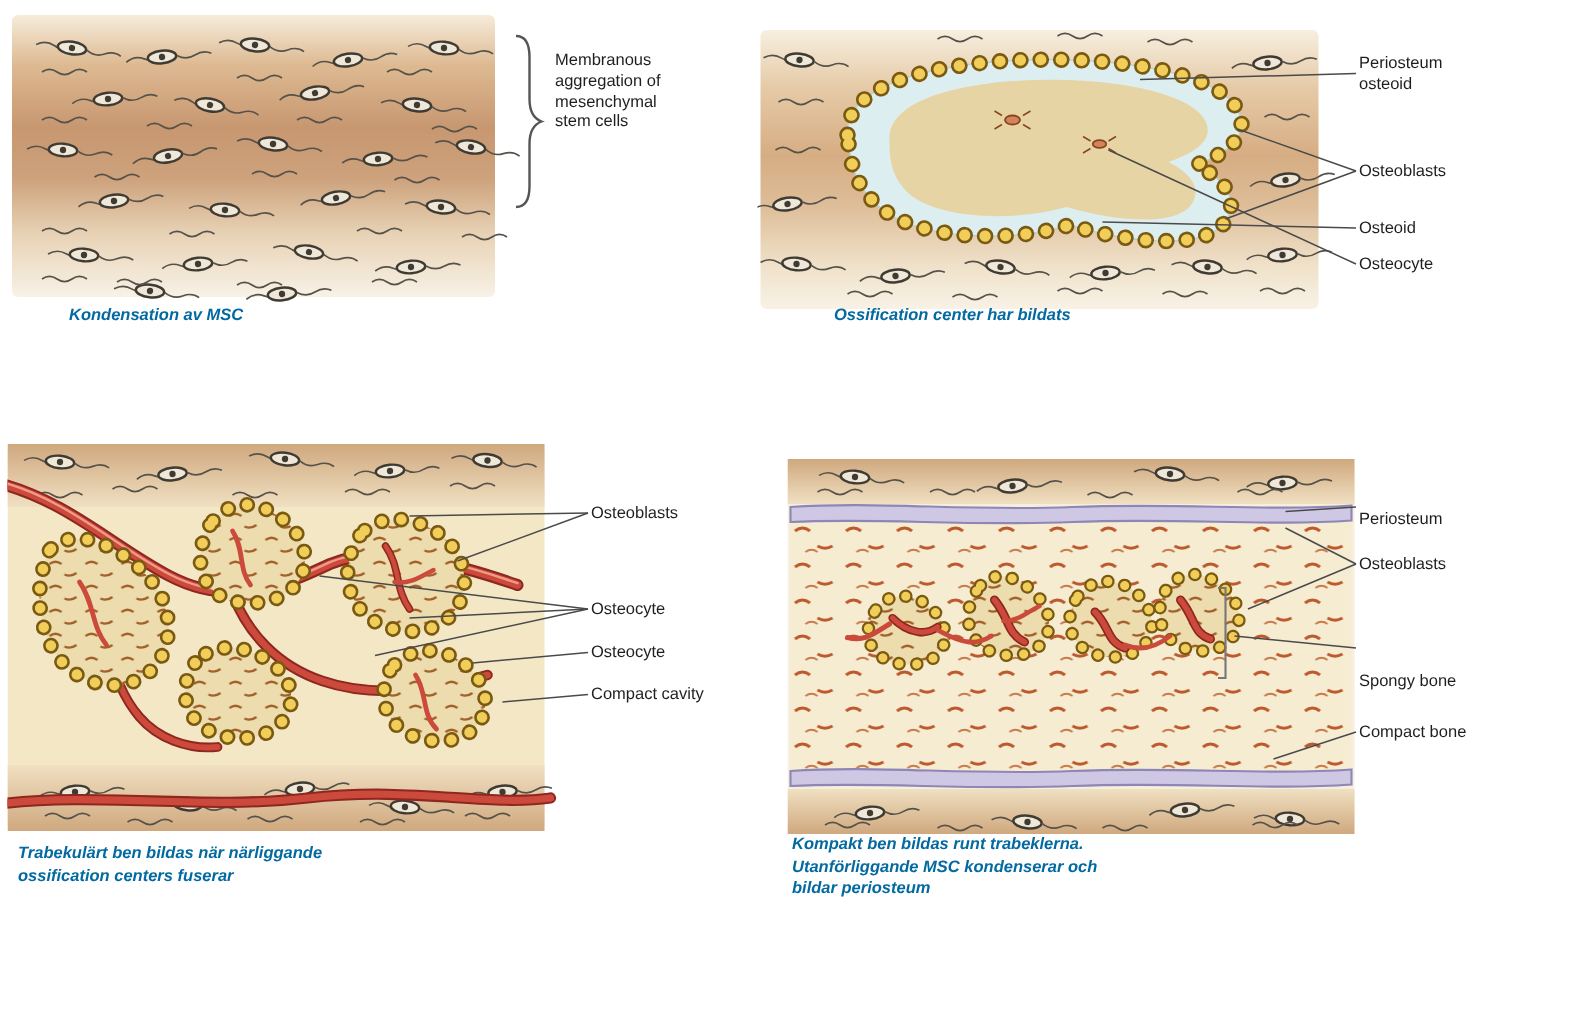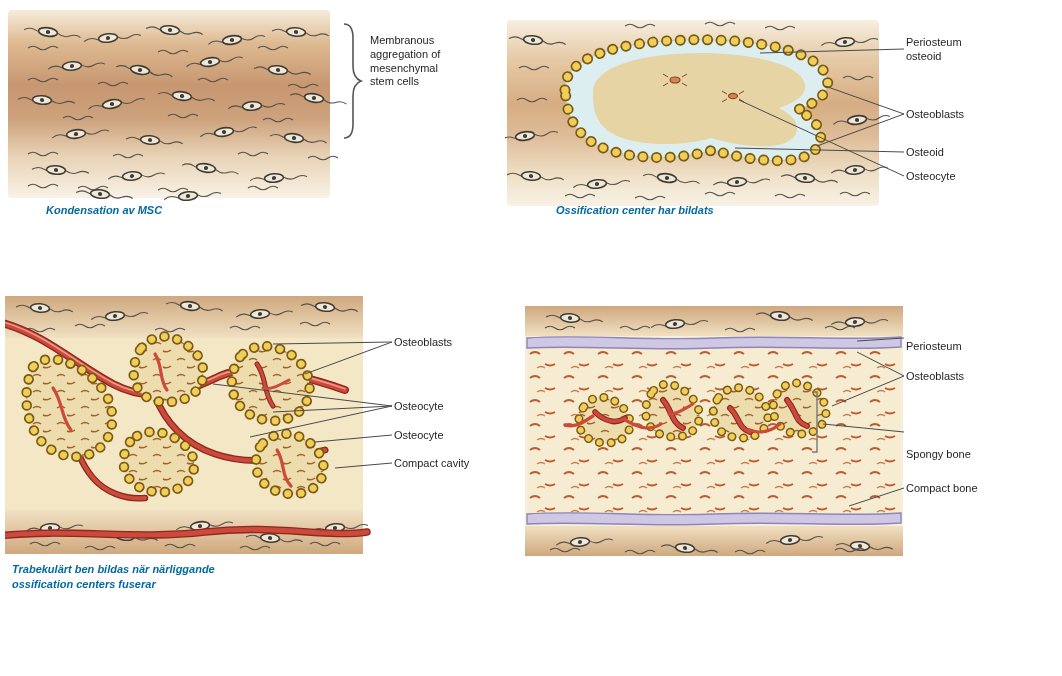--- a/index.html
+++ b/index.html
@@ -360,14 +360,17 @@
 
   <div class="lbl" style="left:906px;top:340px">Periosteum</div>
   <div class="lbl" style="left:906px;top:370px">Osteoblasts</div>
   <div class="lbl" style="left:906px;top:448px">Spongy bone</div>
   <div class="lbl" style="left:906px;top:482px">Compact bone</div>
 
   <div class="cap" style="left:46px;top:203px">Kondensation av MSC</div>
   <div class="cap" style="left:12px;top:562px">Trabekulärt ben bildas när närliggande
 ossification centers fuserar</div>
   <div class="cap" style="left:556px;top:203px">Ossification center har bildats</div>
+  <div class="cap" style="left:528px;top:556px">Kompakt ben bildas runt trabeklerna.
+Utanförliggande MSC kondenserar och
+bildar periosteum</div>
 
 </div>
 
 </body></html>

